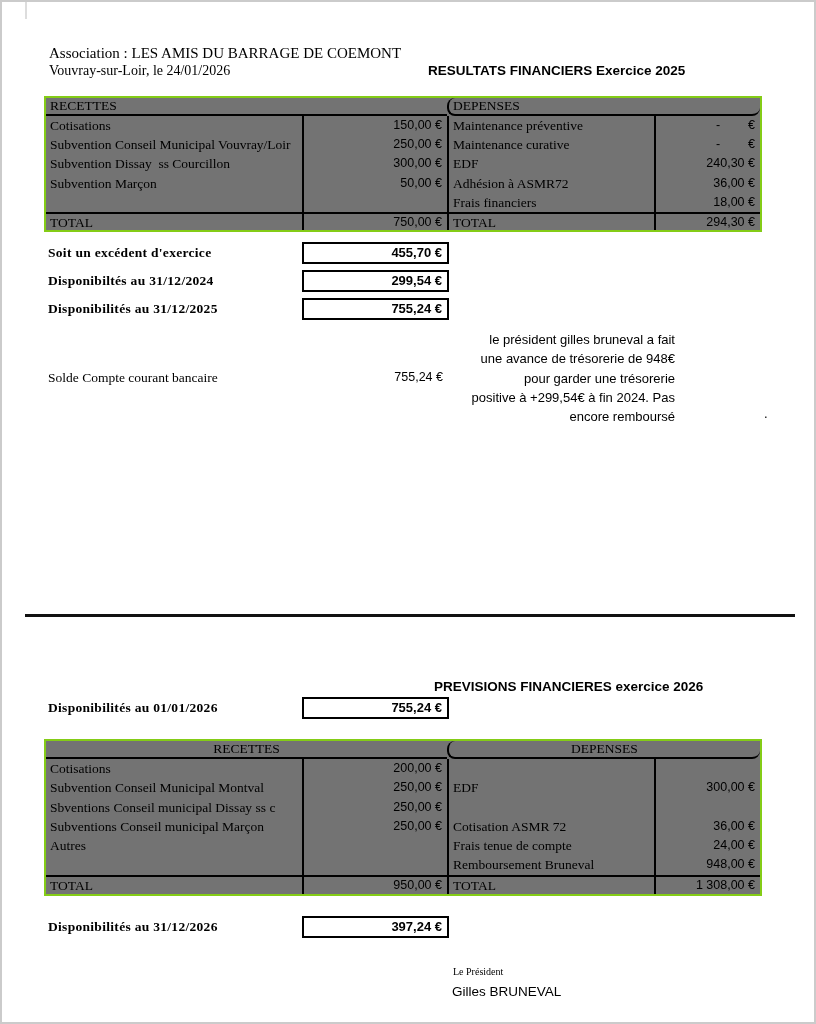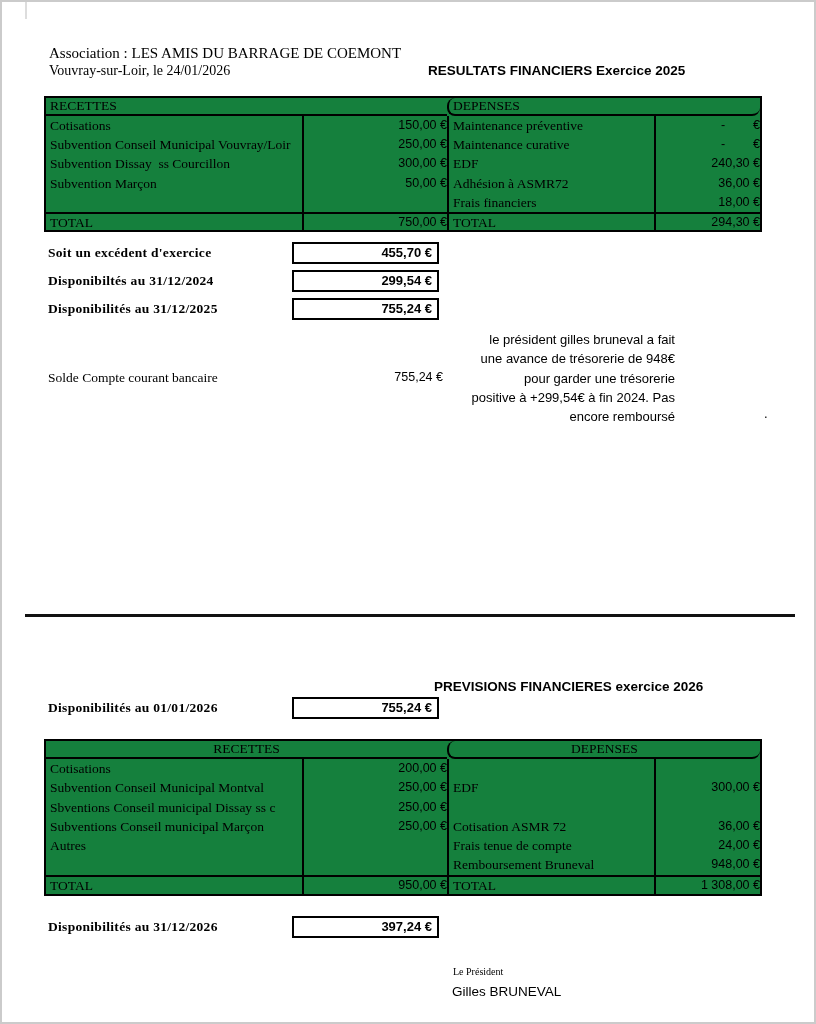--- a/index.html
+++ b/index.html
@@ -14,46 +14,46 @@
 
   .doc-line1{left:47px;top:42px;font-size:15px;line-height:18px;}
   .doc-line2{left:47px;top:60px;font-size:14px;line-height:18px;}
   .sec-title{font-family:"Liberation Sans",sans-serif;font-weight:bold;font-size:13.5px;line-height:16px;}
   .title-2025{left:426px;top:61px;}
   .title-2026{left:432px;top:677px;}
 
   
   .fintable{
     position:absolute;left:42px;width:718px;box-sizing:border-box;
-    border:2px solid #000000;display:grid;
+    border:2px solid #84cc16;display:grid;
     grid-template-columns:256px 145px 207px 106px;
-    background:#15803d;
+    background:#737373;
   }
   .t2025{top:94px;grid-template-rows:18px 96px 18px;}
   .t2026{top:737px;grid-template-rows:18px 116px 19px;}
   .th{box-sizing:border-box;border-bottom:2px solid #000;font-size:13.5px;line-height:16px;
       font-family:"Liberation Serif",serif;grid-row:1;}
   .th-left{grid-column:1/3;padding-left:4px;}
   .th-right{grid-column:3/5;border-left:2px solid #000;padding-left:4px;border-radius:8px;}
   .th-center{text-align:center;padding-left:0;}
   .cell{grid-row:2;box-sizing:border-box;overflow:hidden;}
   .colsep{border-left:2px solid #000;}
   .line{height:19.2px;line-height:19.2px;white-space:pre;overflow:hidden;}
   .t2026 .line{height:19.3px;line-height:19.3px;}
   .labels{font-size:13.5px;padding-left:4px;font-family:"Liberation Serif",serif;}
-  .amounts{font-size:12.5px;text-align:right;font-family:"Liberation Sans",sans-serif;}
+  .amounts{font-size:12.5px;text-align:right;padding-right:5px;font-family:"Liberation Sans",sans-serif;}
   .tf{grid-row:3;box-sizing:border-box;border-top:2px solid #000;line-height:15px;padding-top:1px;}
   .tf.labels{font-size:13.5px;}
   .tf.amounts{font-size:12.5px;}
 
   
   .sumrow{position:absolute;left:46px;width:401px;height:22px;}
   .sumlabel{position:absolute;left:0;top:0;height:22px;line-height:22px;
     font-weight:bold;font-size:13.5px;letter-spacing:.3px;font-family:"Liberation Serif",serif;white-space:pre;}
-  .sumbox{position:absolute;left:244px;top:0;width:147px;height:22px;box-sizing:border-box;
+  .sumbox{position:absolute;left:254px;top:0;width:147px;height:22px;box-sizing:border-box;
     border:2px solid #000;text-align:right;line-height:18px;padding-right:5px;
     font-family:"Liberation Sans",sans-serif;font-weight:bold;font-size:13px;white-space:pre;}
 
   .solde-label{left:46px;top:368px;font-size:13.5px;line-height:15px;white-space:pre;}
   .solde-amount{left:300px;top:368px;width:141px;text-align:right;font-size:12.5px;line-height:15px;
     font-family:"Liberation Sans",sans-serif;white-space:pre;}
 
   .note{left:448px;top:328px;width:225px;font-family:"Liberation Sans",sans-serif;font-size:13px;text-align:right;}
   .note div{height:19.3px;line-height:19.3px;white-space:pre;}
   .stray-dot{left:762px;top:404px;font-size:13px;font-family:"Liberation Sans",sans-serif;}

